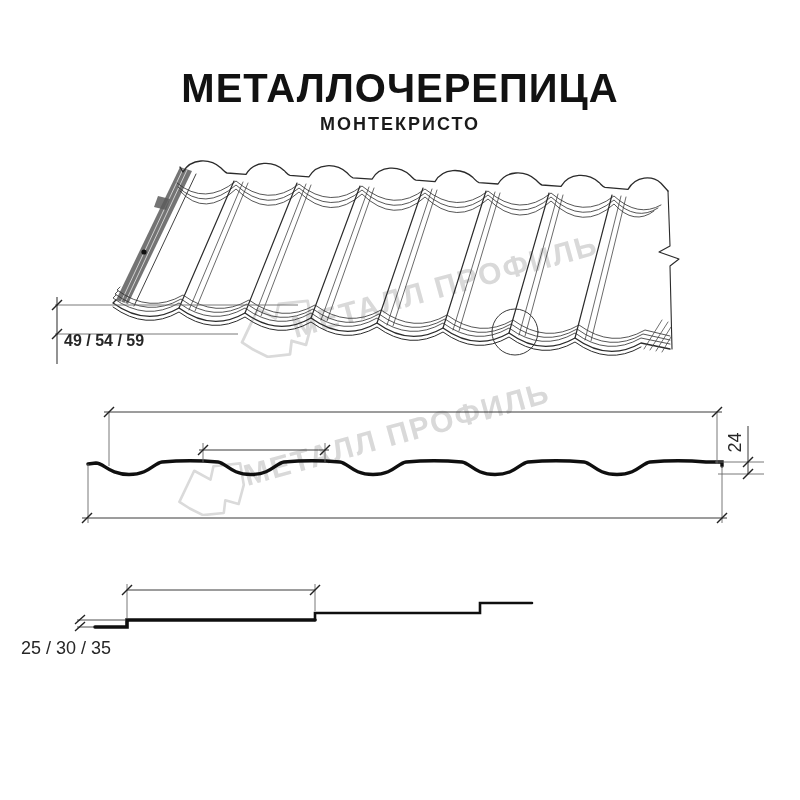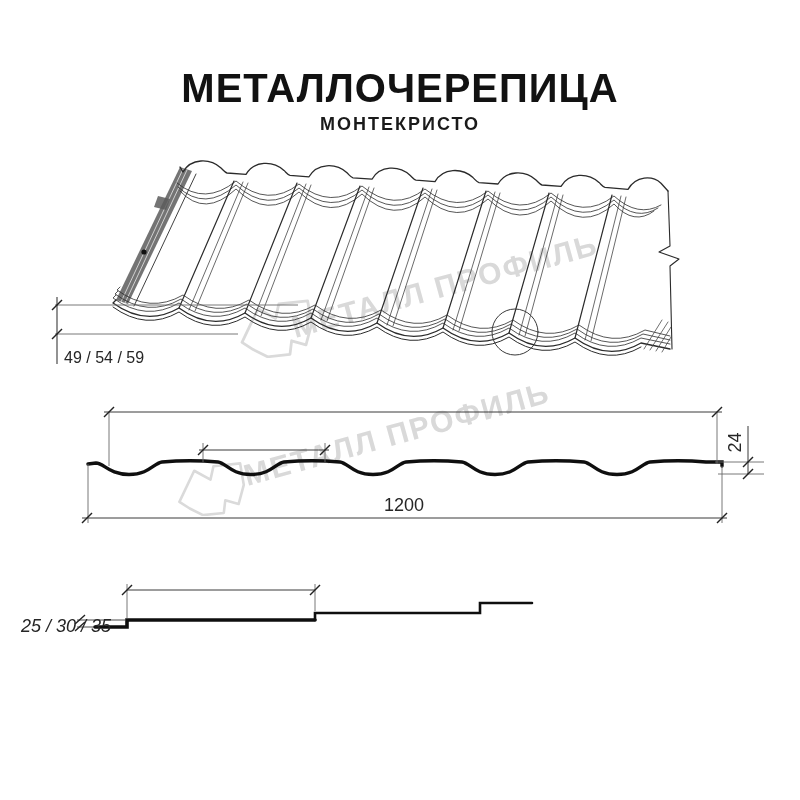--- a/index.html
+++ b/index.html
@@ -183,20 +183,19 @@
         <line x1="77" y1="627" x2="94" y2="627"></line>
         <line x1="75" y1="624" x2="85" y2="615" stroke="#222" stroke-width="1.4"></line>
         <line x1="75" y1="631" x2="85" y2="622" stroke="#222" stroke-width="1.4"></line>
       </g>
     </g>
   </svg>
 
   <div class="abs subtitle label">МОНТЕКРИСТО</div>
   <div class="abs title label">МЕТАЛЛОЧЕРЕПИЦА</div>
 
-  <div class="abs dim small label" style="left:64px;top:349px;">49 / 54 / 59</div>
+  <div class="abs dim small label" style="left:64px;top:332px;font-weight:bold;">49 / 54 / 59</div>
 
   <div class="abs dim label rot90" style="left:717px;top:432px;width:36px;">24</div>
-  <div class="abs dim label" style="left:304px;top:495px;width:200px;">1200</div>
-
-  <div class="abs dim left label" style="left:21px;top:616px;font-style:italic;">25 / 30 / 35</div>
+
+  <div class="abs dim left label" style="left:21px;top:638px;">25 / 30 / 35</div>
 
 </div>
 
 </body></html>

